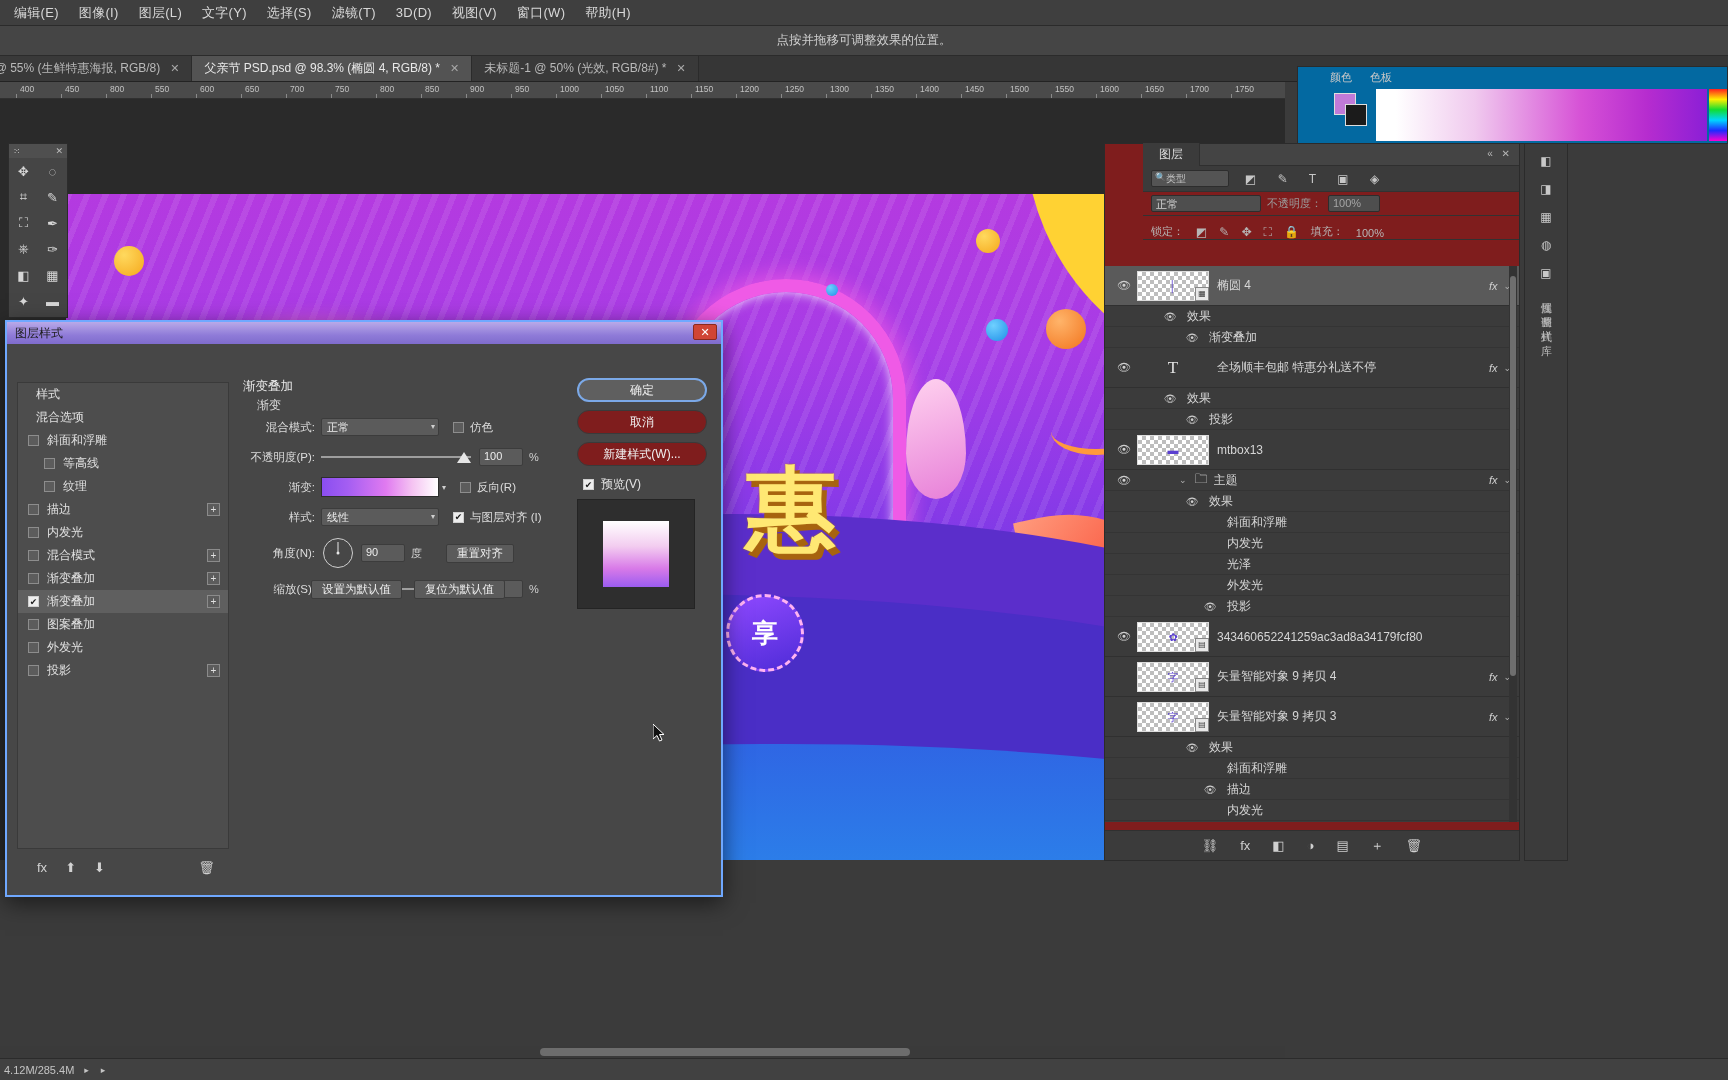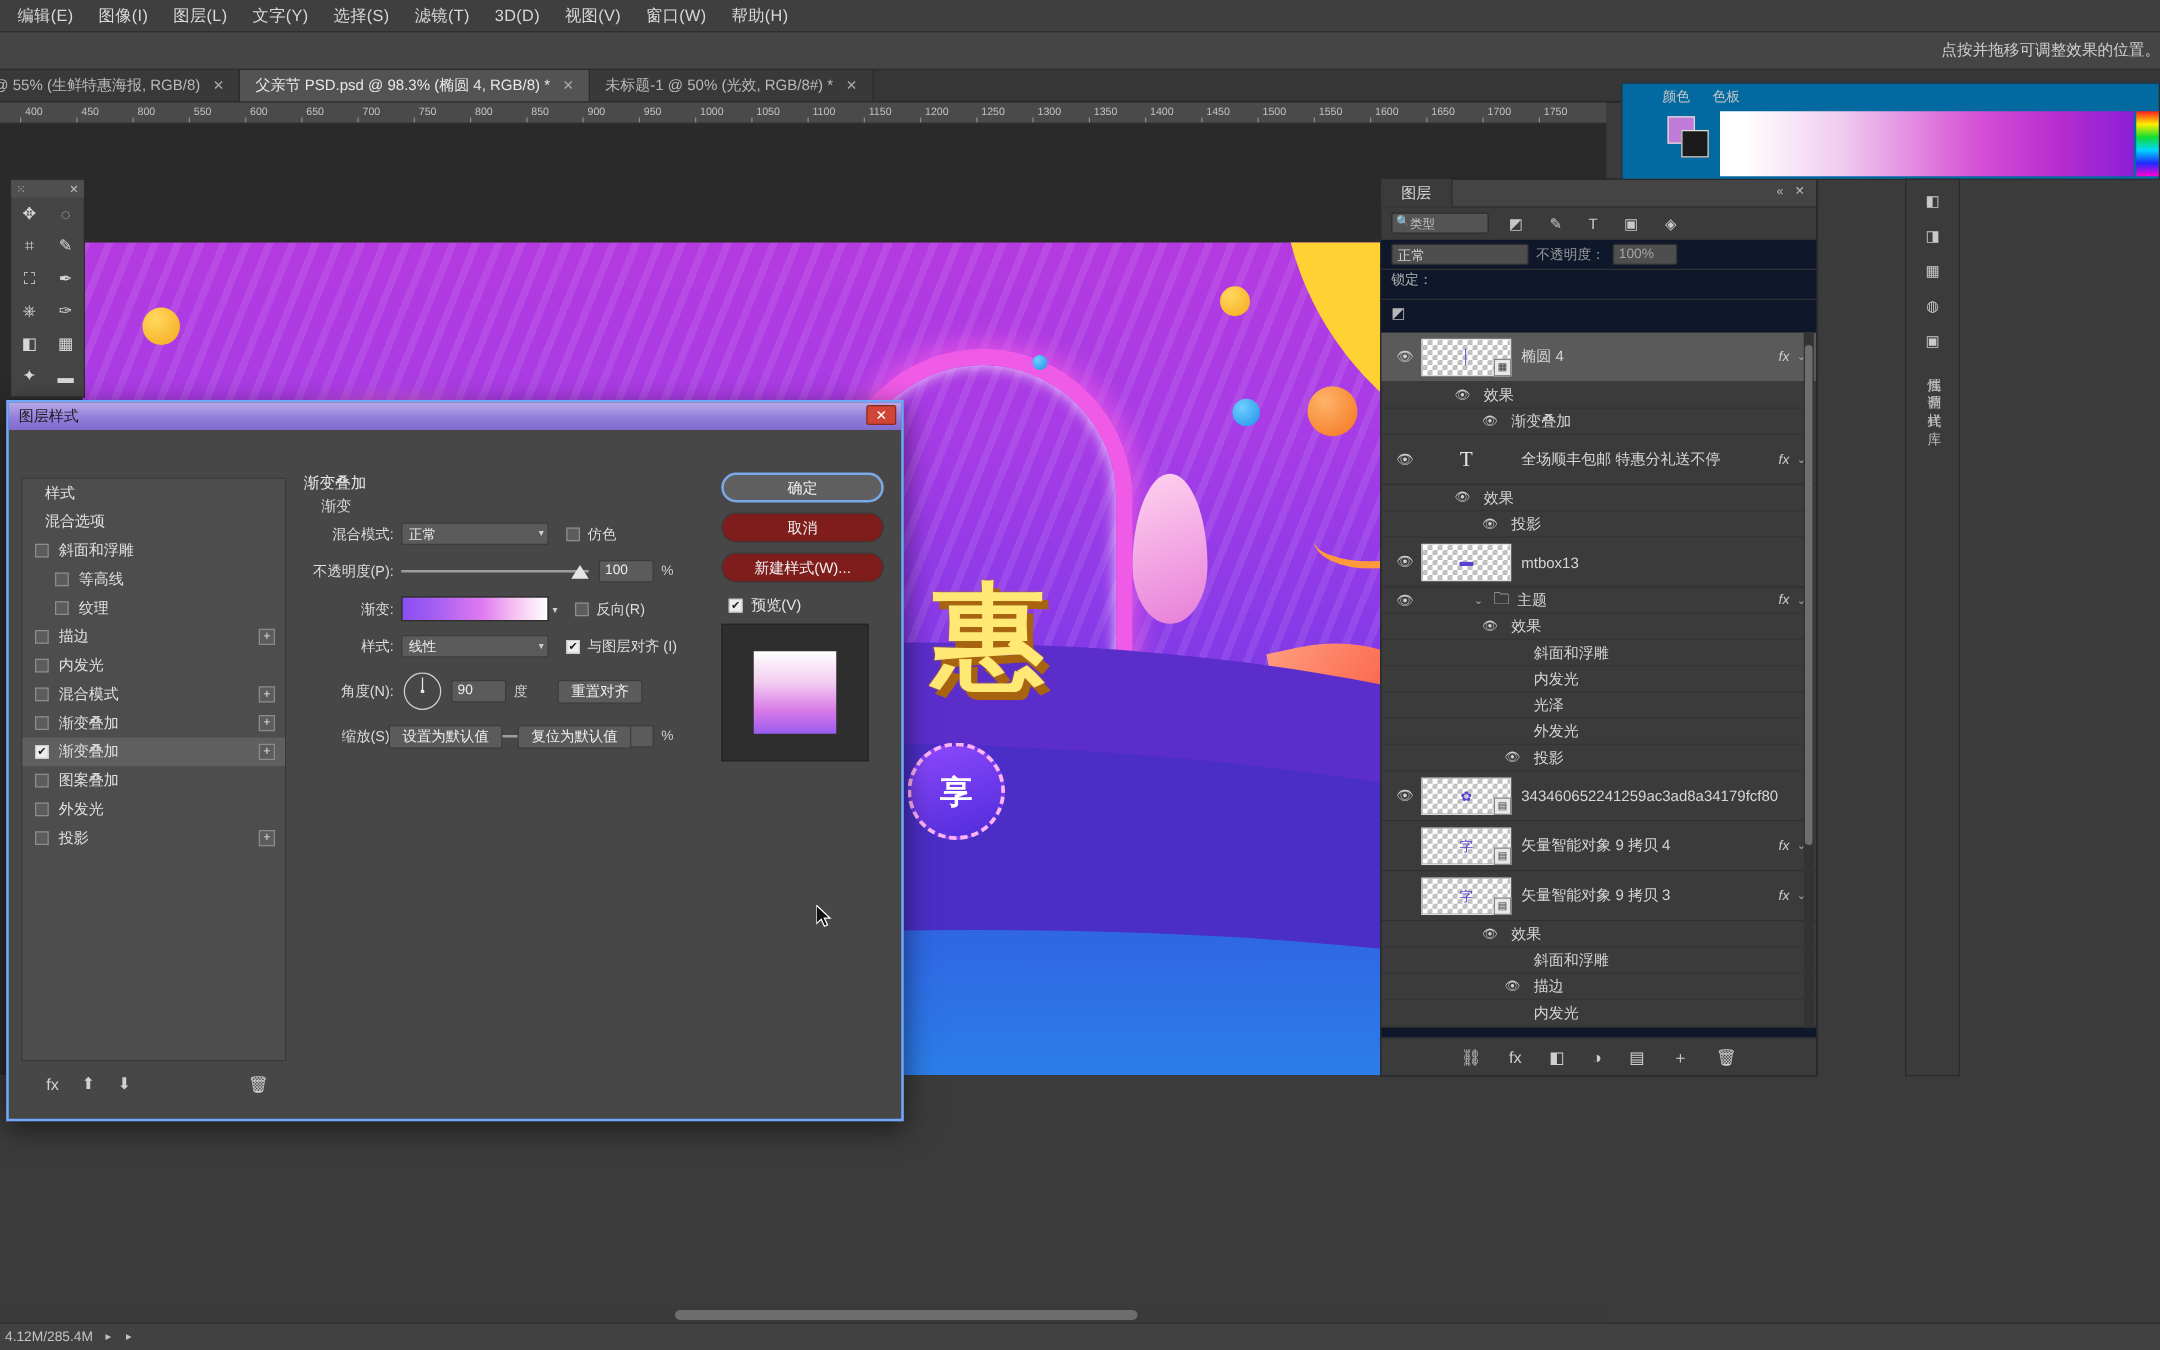--- a/index.html
+++ b/index.html
@@ -22,21 +22,21 @@
   }
   .menubar .mi {
     padding:3px 10px; font-size:13px; color:#d8d8d8; white-space:nowrap;
     letter-spacing:0.3px;
   }
 
   
   .optionsbar {
     position:absolute; left:0; top:26px; width:1728px; height:30px;
     background:#454545; border-bottom:1px solid #2b2b2b;
-    display:flex; align-items:center; justify-content:flex-end;
+    display:flex; align-items:center; justify-content:center;
   }
   .optionsbar .hint { font-size:12.5px; color:#cfcfcf; }
 
   
   .tabbar {
     position:absolute; left:0; top:56px; width:1728px; height:26px;
     background:#363636; display:flex; align-items:stretch;
     border-bottom:1px solid #232323;
   }
   .tab {
@@ -151,22 +151,22 @@
     align-items:center; padding:0 4px; font-size:9px; color:#bdbdbd;
   }
   .toolgrid { display:grid; grid-template-columns:1fr 1fr; }
   .tool {
     height:26px; display:flex; align-items:center; justify-content:center;
     font-size:13px; color:#d7d7d7;
   }
 
   
   .layers-panel {
-    position:absolute; left:1104px; top:143px; width:350px; height:718px;
-    background:#0f172a; border:1px solid #2b2b2b;
+    position:absolute; left:1104px; top:143px; width:416px; height:718px;
+    background:#7f1d1d; border:1px solid #2b2b2b;padding-left:38px;
   }
   .lp-titlebar {
     height:22px; background:#444; display:flex; align-items:center;
     border-bottom:1px solid #2f2f2f; position:relative;
   }
   .lp-tab {
     padding:3px 16px; font-size:12px; background:#3b3b3b; color:#dcdcdc;
     border-right:1px solid #2f2f2f;
   }
   .lp-tbicons { position:absolute; right:6px; top:4px; font-size:10px; color:#b5b5b5; letter-spacing:3px;}
@@ -188,22 +188,22 @@
   .lp-blend .sel {
     width:110px; height:17px; background:#4e4e4e; border:1px solid #2d2d2d;
     font-size:11px; color:#d2d2d2; padding:1px 4px; border-radius:2px;
   }
   .lp-blend .lab { font-size:11px; color:#9a9a9a; }
   .lp-blend .num {
     width:52px; height:17px; background:#4e4e4e; border:1px solid #2d2d2d;
     font-size:11px; color:#a5a5a5; padding:1px 4px; border-radius:2px;
   }
   .lp-lock {
-    height:24px; display:flex; align-items:flex-start; gap:12px; padding:0 8px;
-    border-bottom:1px solid #323232; font-size:11px; color:#b6b6b6;flex-direction:column;
+    height:24px; display:flex; align-items:flex-end; gap:12px; padding:0 8px;
+    border-bottom:1px solid #323232; font-size:11px; color:#b6b6b6;
   }
   .lp-lock .micon { font-size:12px; }
   .lp-list {
     position:absolute; left:0; top:122px; right:0; bottom:38px;
     overflow:hidden; background:#3b3b3b;
   }
   .lrow {
     display:flex; align-items:center; height:21px; padding-left:6px;
     border-bottom:1px solid #343434; font-size:12px; color:#d6d6d6;
     white-space:nowrap;

